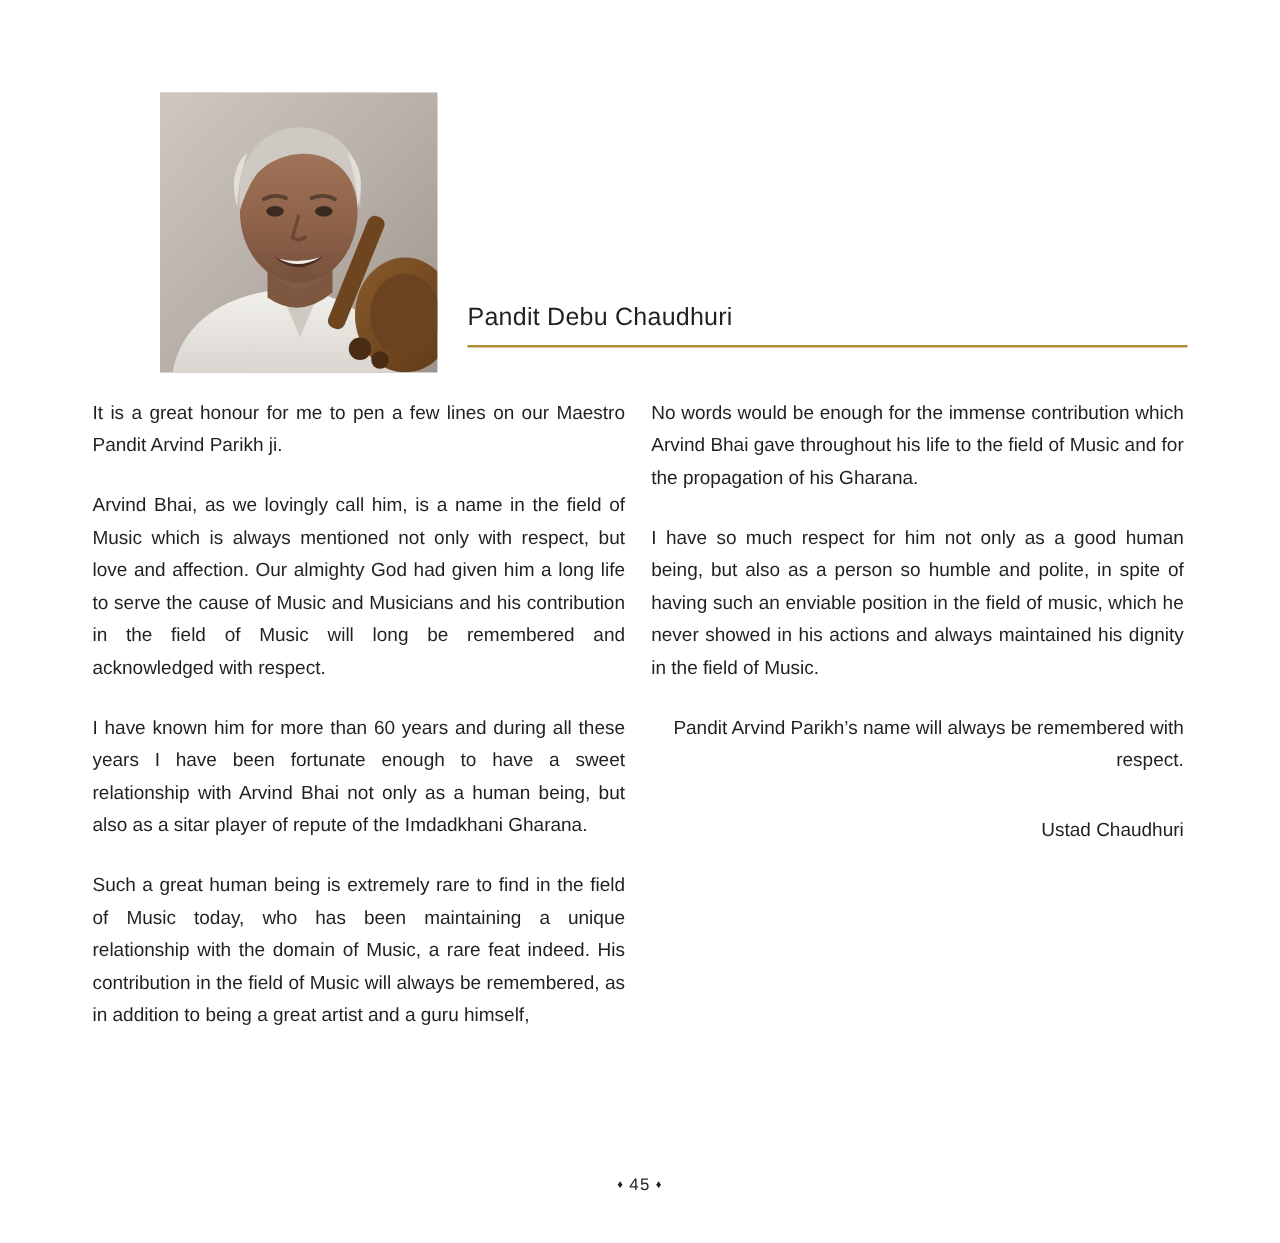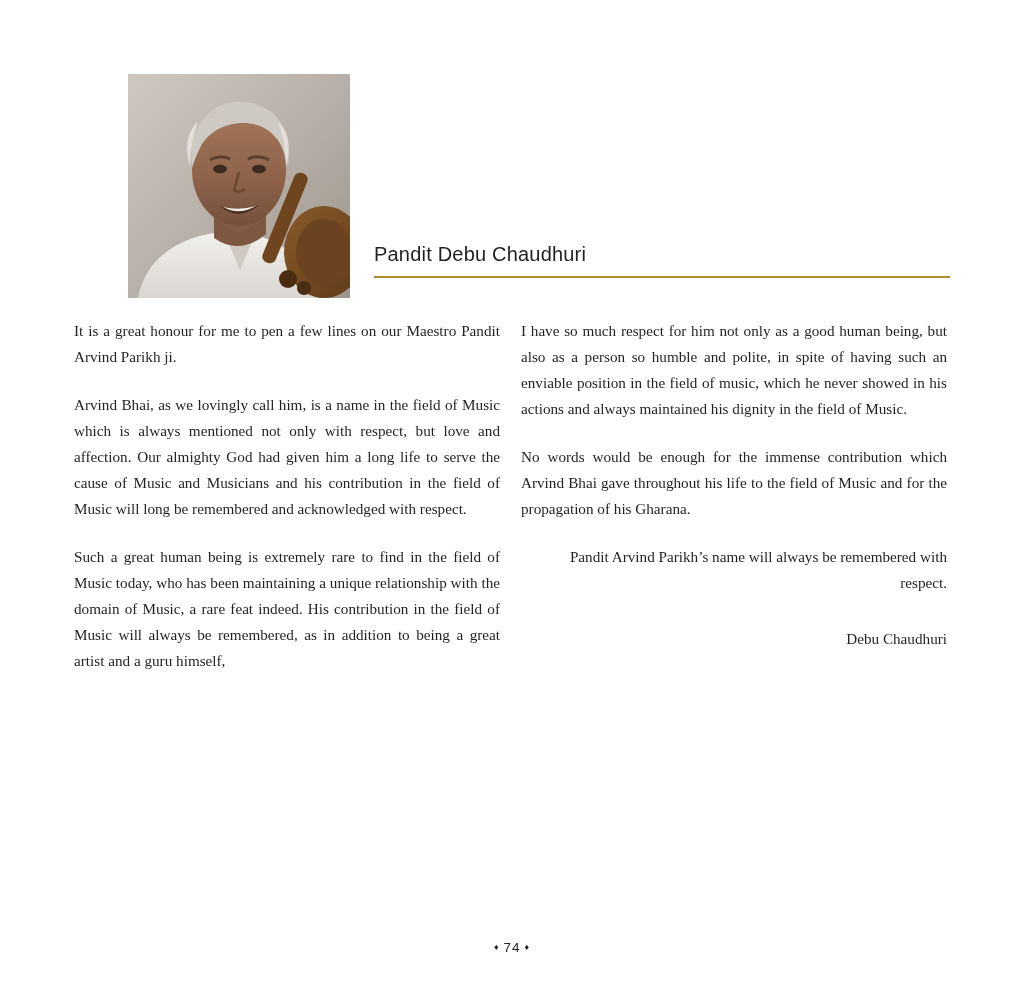--- a/index.html
+++ b/index.html
@@ -67,21 +67,20 @@
   }
 
   
   .columns {
     position: absolute;
     left: 74px;
     top: 318px;
     width: 876px;
     display: flex;
     gap: 21px;
-    font-family: Liberation Serif, serif;
   }
   .col {
     width: 426px;
   }
   .col p {
     margin: 0 0 22px 0;
     font-size: 15.2px;
     line-height: 26px;
     text-align: justify;
     text-justify: inter-word;
@@ -183,29 +182,30 @@
       <div class="name-text">Pandit Debu Chaudhuri</div>
       <div class="rule"></div>
     </div>
   </div>
 
   <div class="columns">
 
     <div class="col">
       <p>It is a great honour for me to pen a few lines on our Maestro Pandit Arvind Parikh ji.</p>
       <p>Arvind Bhai, as we lovingly call him, is a name in the field of Music which is always mentioned not only with respect, but love and affection. Our almighty God had given him a long life to serve the cause of Music and Musicians and his contribution in the field of Music will long be remembered and acknowledged with respect.</p>
+      <p>I have known him for more than 60 years and during all these years I have been fortunate enough to have a sweet relationship with Arvind Bhai not only as a human being, but also as a sitar player of repute of the Imdadkhani Gharana.</p>
       <p>Such a great human being is extremely rare to find in the field of Music today, who has been maintaining a unique relationship with the domain of Music, a rare feat indeed. His contribution in the field of Music will always be remembered, as in addition to being a great artist and a guru himself,</p>
     </div>
 
     <div class="col">
+      <p>No words would be enough for the immense contribution which Arvind Bhai gave throughout his life to the field of Music and for the propagation of his Gharana.</p>
       <p>I have so much respect for him not only as a good human being, but also as a person so humble and polite, in spite of having such an enviable position in the field of music, which he never showed in his actions and always maintained his dignity in the field of Music.</p>
-      <p>No words would be enough for the immense contribution which Arvind Bhai gave throughout his life to the field of Music and for the propagation of his Gharana.</p>
       <p class="no-justify">Pandit Arvind Parikh’s name will always be remembered with respect.</p>
-      <div class="signature">Debu Chaudhuri</div>
+      <div class="signature">Ustad Chaudhuri</div>
     </div>
 
   </div>
 
   <div class="footer">
-    <span class="diamond">♦</span><span>74</span><span class="diamond">♦</span>
+    <span class="diamond">♦</span><span>45</span><span class="diamond">♦</span>
   </div>
 
 </div>
 
 </body></html>

